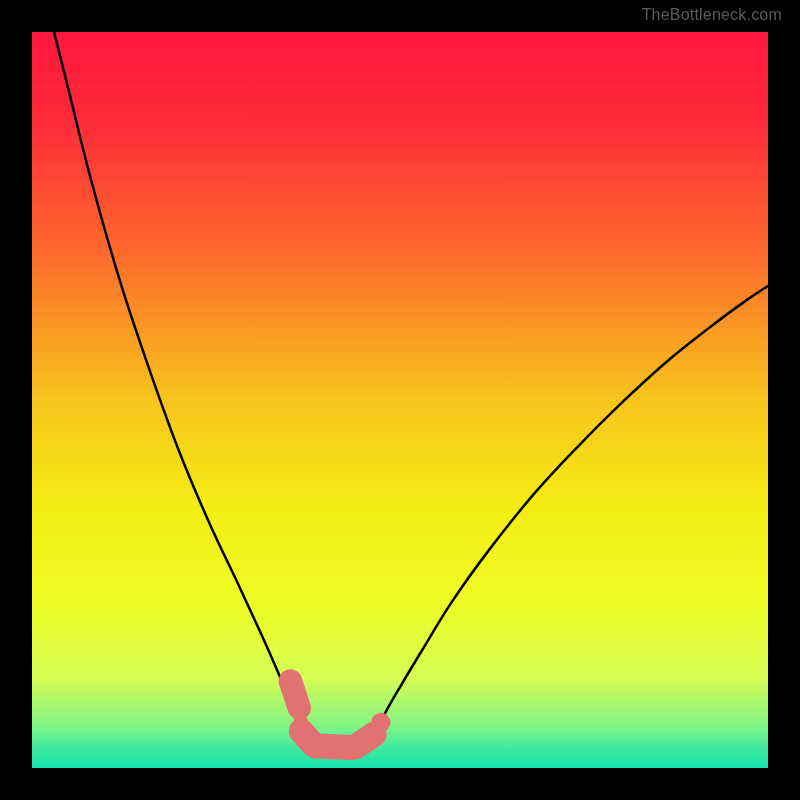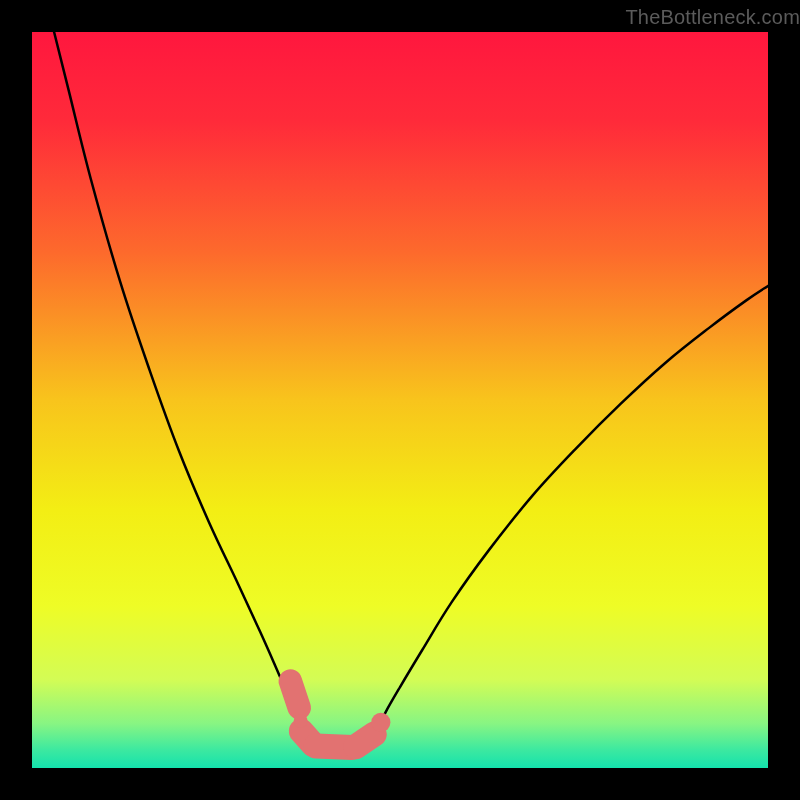--- a/index.html
+++ b/index.html
@@ -23,23 +23,23 @@
     position: absolute;
     left: 32px;
     top: 32px;
     width: 736px;
     height: 736px;
     overflow: hidden;
   }
   .watermark {
     position: absolute;
     top: 6px;
-    right: 0;
+    right: 18px;
     color: #5b5b5b;
-    font-size: 20px;
+    font-size: 16px;
     font-weight: 500;
     letter-spacing: 0.2px;
     z-index: 50;
     user-select: none;
   }
   svg {
     display: block;
   }
 </style>
 </head>

